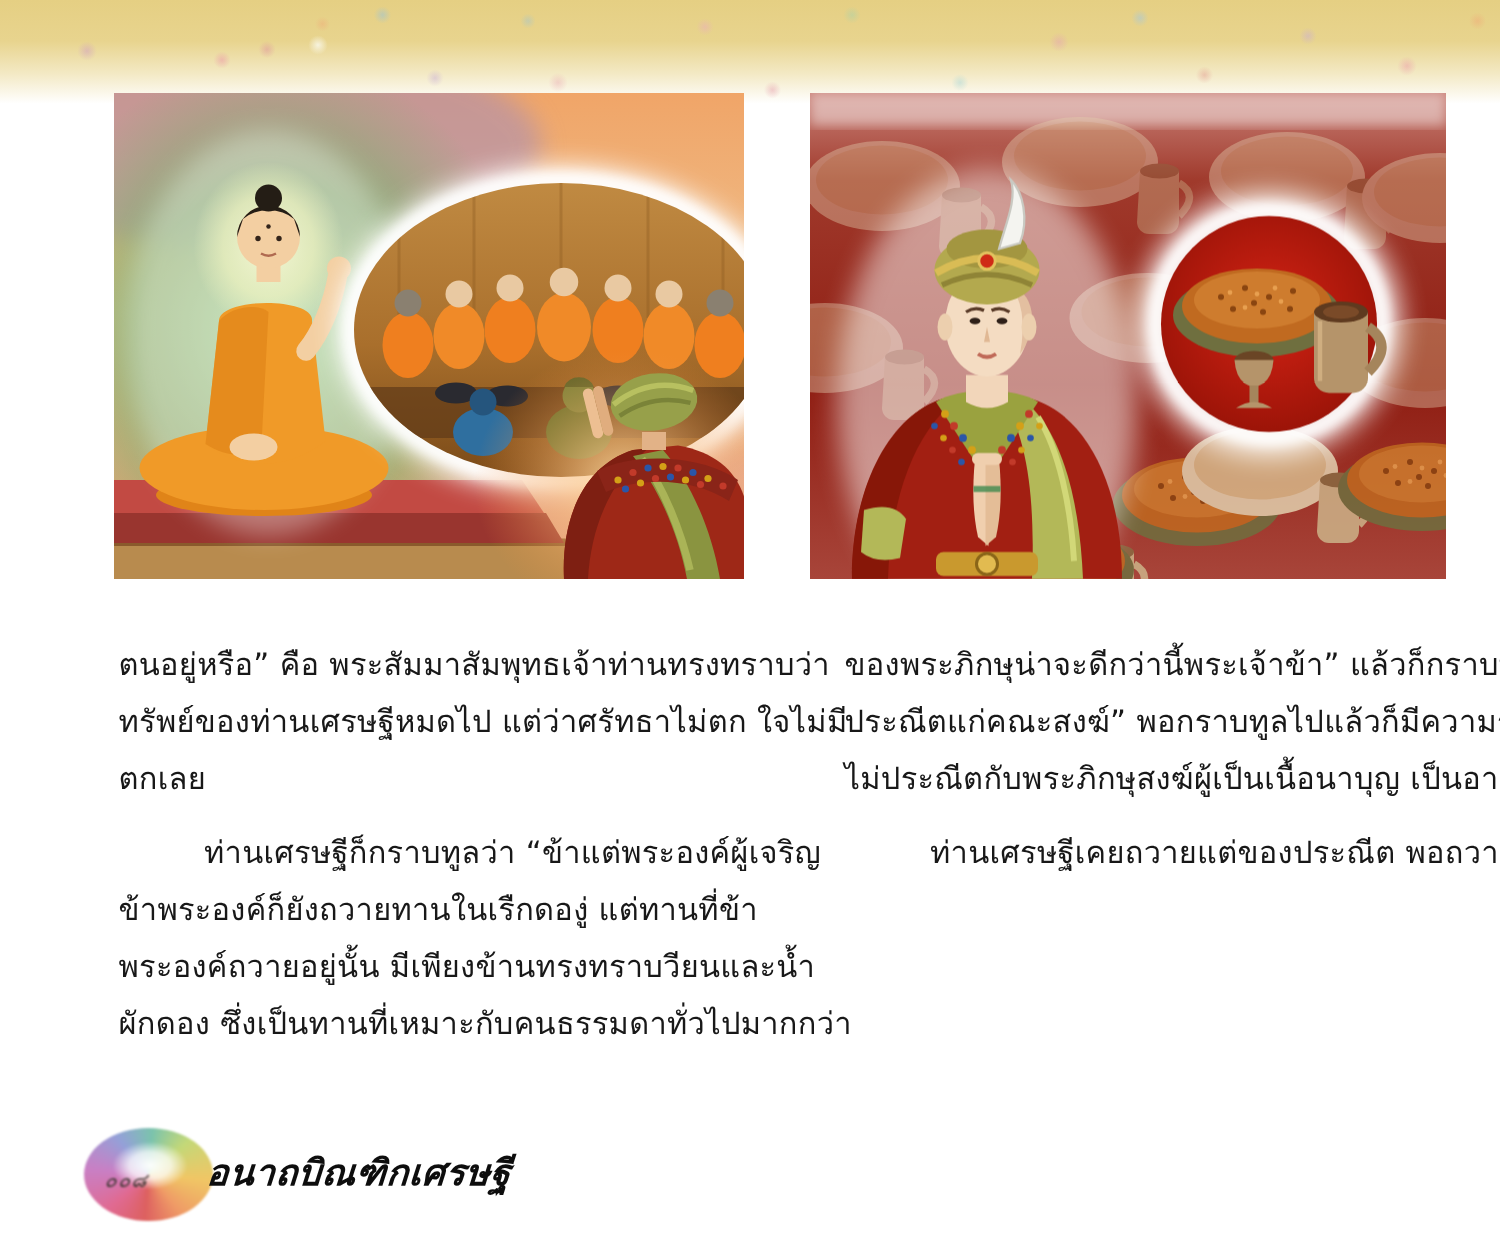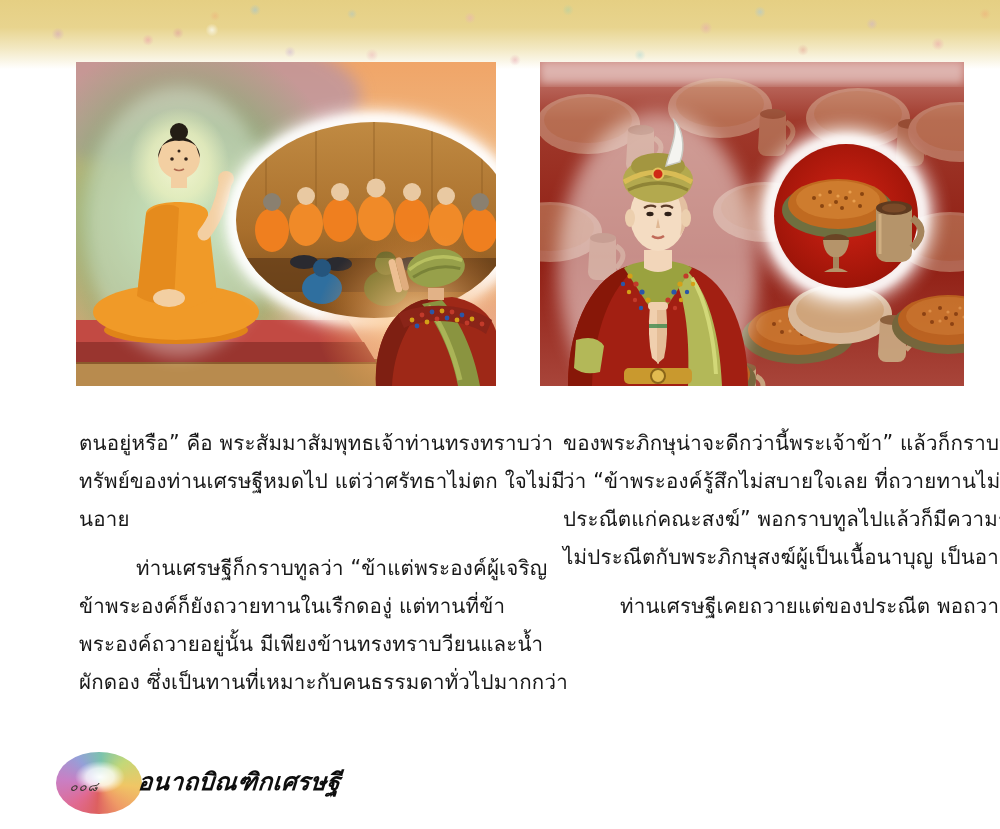--- a/index.html
+++ b/index.html
@@ -391,30 +391,29 @@
           <rect x="84" y="306" width="68" height="16" rx="5" fill="#c9992e"></rect>
           <circle cx="118" cy="314" r="7" fill="#e2bb50" stroke="#8a6518" stroke-width="2"></circle>
         </g>
       </g>
     </svg>
   </div>
 
   <div class="col col-left">
     <div class="line">ตนอยู่หรือ” คือ พระสัมมาสัมพุทธเจ้าท่านทรงทราบว่า</div>
     <div class="line">ทรัพย์ของท่านเศรษฐีหมดไป แต่ว่าศรัทธาไม่ตก ใจไม่มี</div>
-    <div class="line">นอาย</div>
+    <div class="line">ตกเลย</div>
     <div class="line indent para-gap">ท่านเศรษฐีก็กราบทูลว่า “ข้าแต่พระองค์ผู้เจริญ</div>
     <div class="line">ข้าพระองค์ก็ยังถวายทานในเรืกดองู่ แต่ทานที่ข้า</div>
     <div class="line">พระองค์ถวายอยู่นั้น มีเพียงข้านทรงทราบวียนและน้ำ</div>
     <div class="line">ผักดอง ซึ่งเป็นทานที่เหมาะกับคนธรรมดาทั่วไปมากกว่า</div>
   </div>
 
   <div class="col col-right">
     <div class="line">ของพระภิกษุน่าจะดีกว่านี้พระเจ้าข้า” แล้วก็กราบทูล</div>
-    <div class="line">ว่า “ข้าพระองค์รู้สึกไม่สบายใจเลย ที่ถวายทานไม่</div>
     <div class="line">ประณีตแก่คณะสงฆ์” พอกราบทูลไปแล้วก็มีความรู้สึก</div>
     <div class="line">ไม่ประณีตกับพระภิกษุสงฆ์ผู้เป็นเนื้อนาบุญ เป็นอายุพระ</div>
     <div class="line indent para-gap">ท่านเศรษฐีเคยถวายแต่ของประณีต พอถวายของ</div>
   </div>
 
   <div class="footer">
     <div class="logo">
       <span class="logo-number">๐๐๘</span>
     </div>
     <div class="footer-title">อนาถบิณฑิกเศรษฐี</div>

